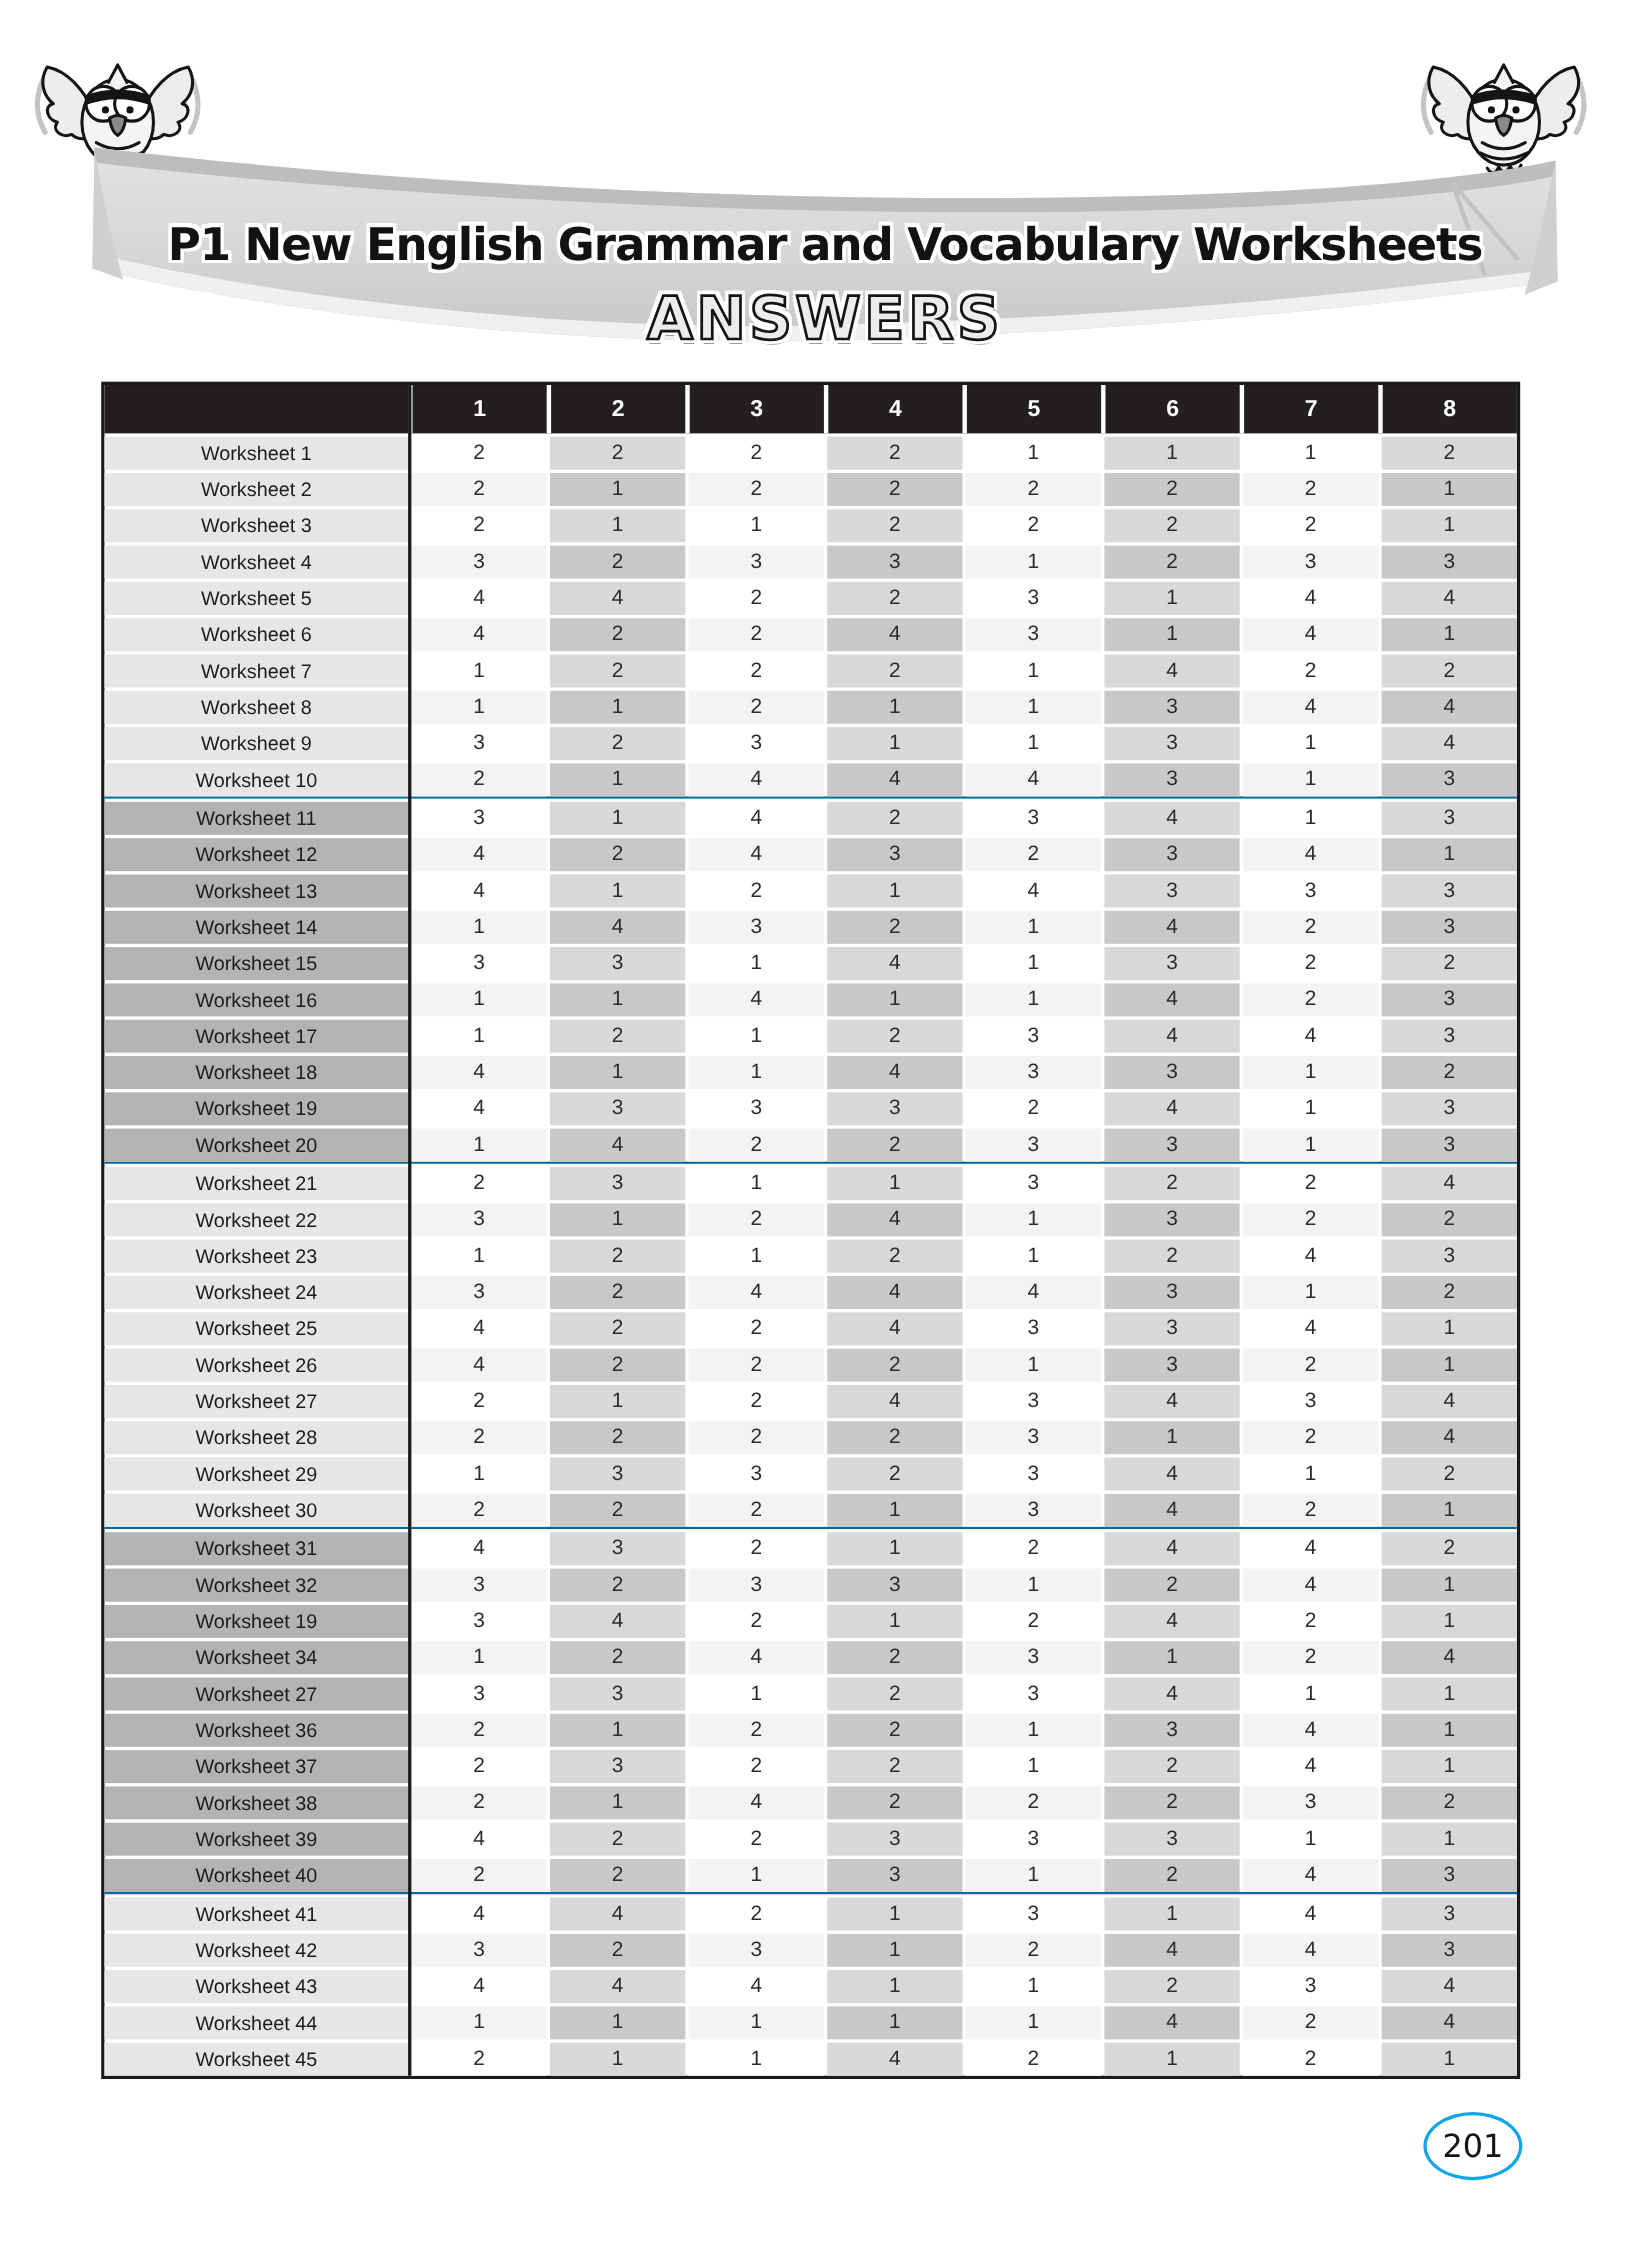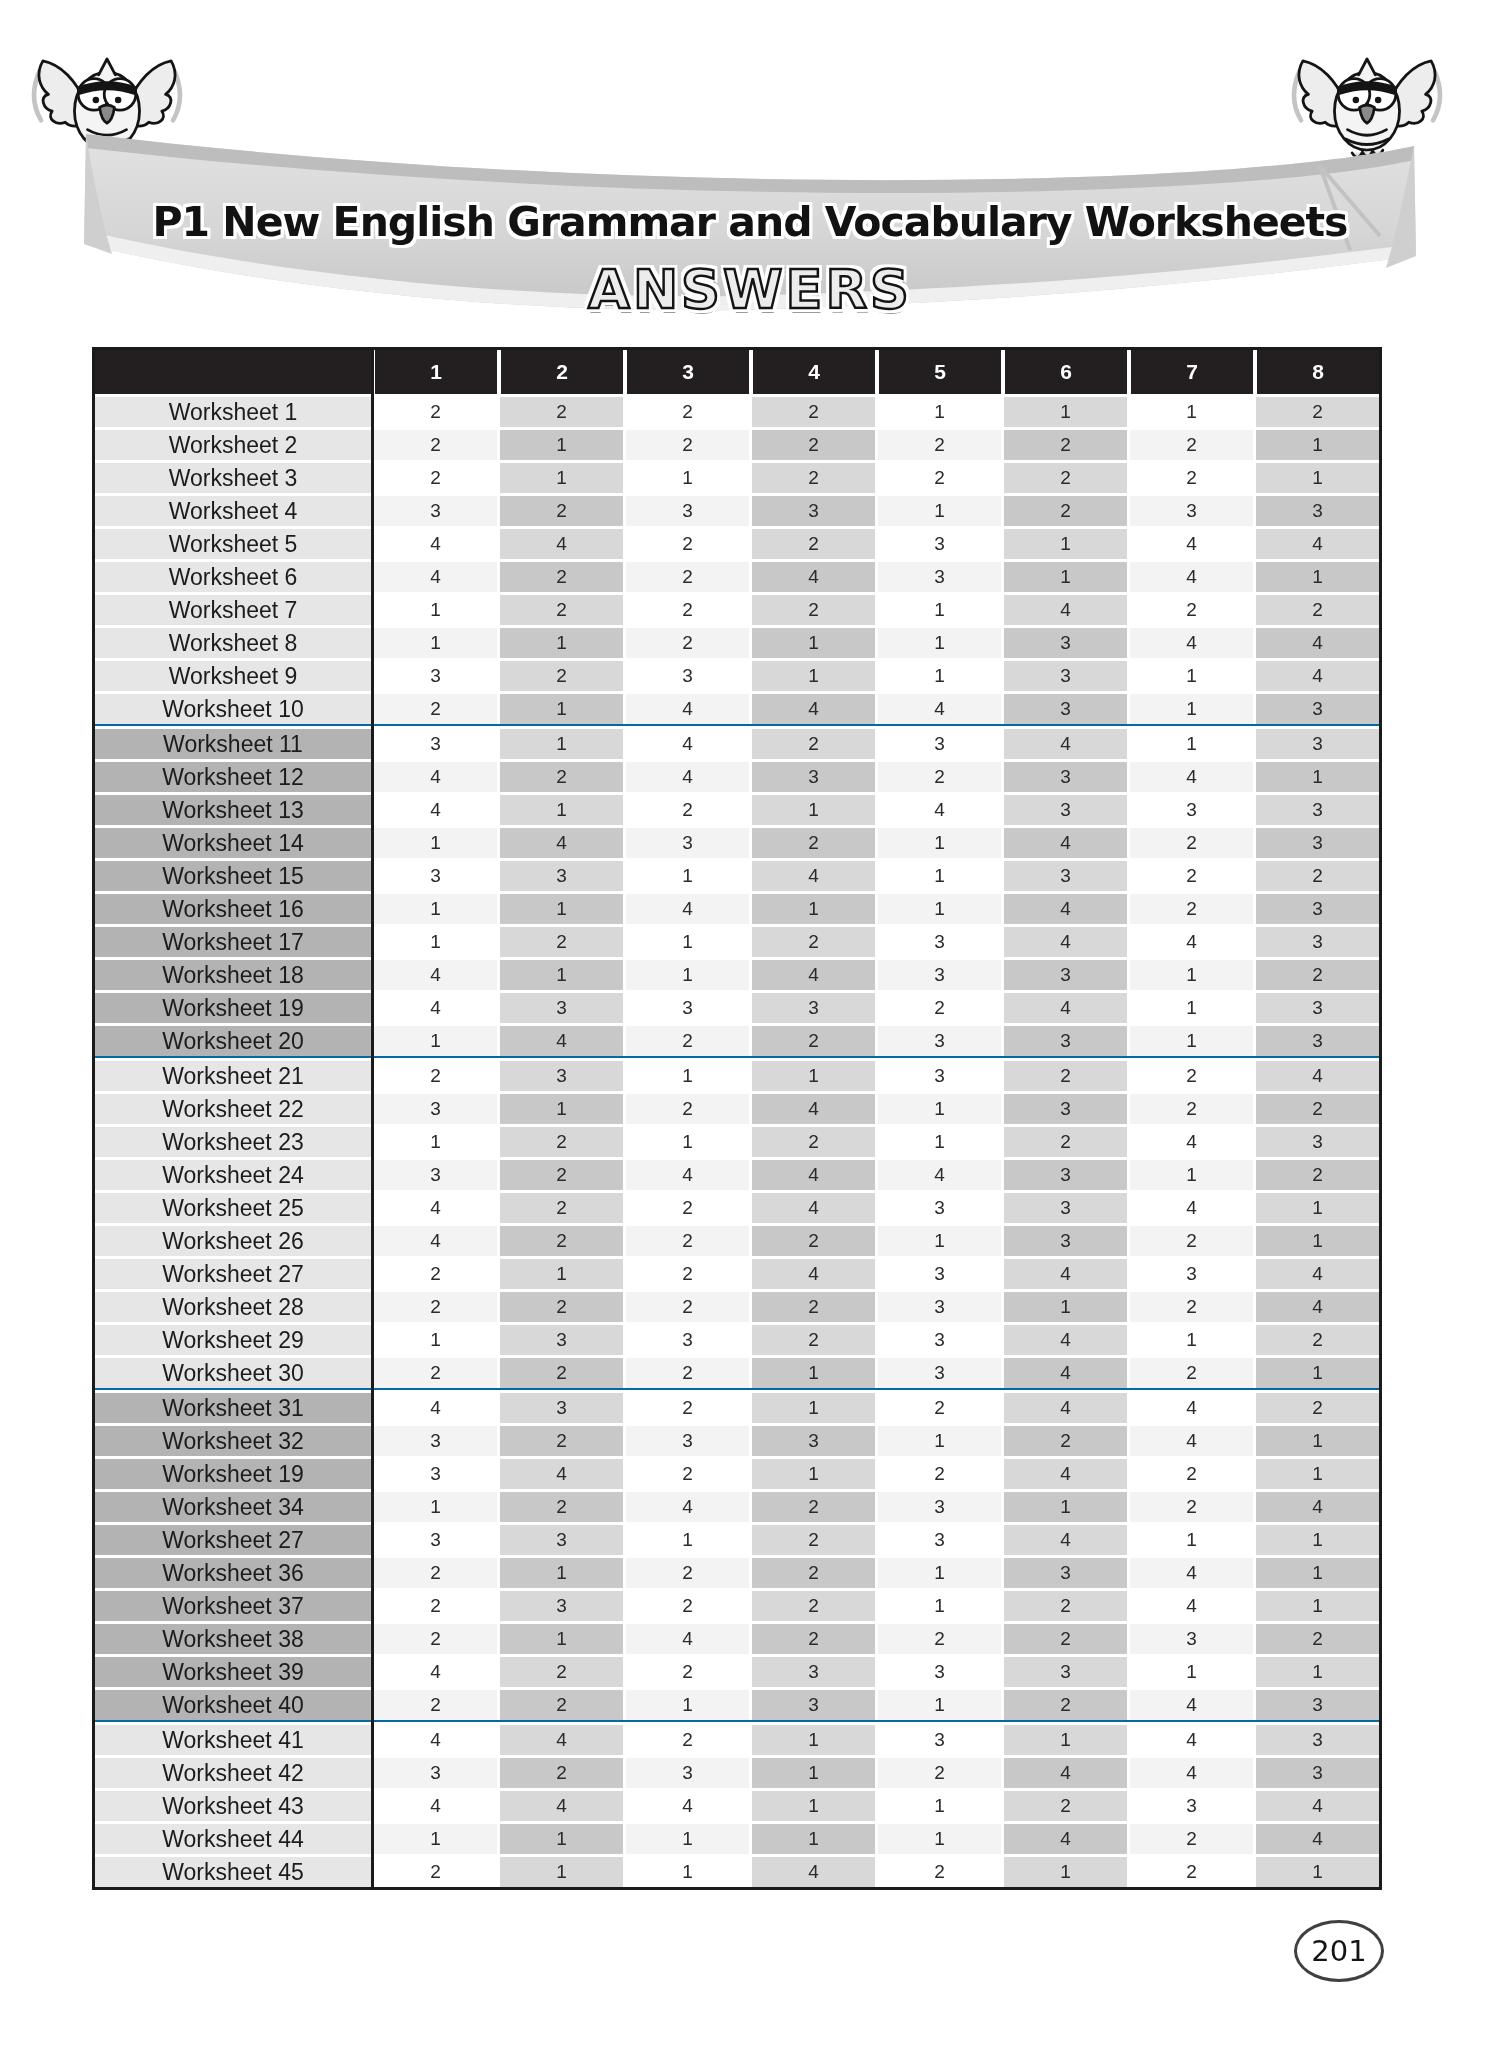--- a/index.html
+++ b/index.html
@@ -36,34 +36,34 @@
   .thead{display:flex;height:44px;background:#231f20;align-items:stretch;}
   .corner{width:276px;flex:none;}
   .hcell{
     flex:1;display:flex;align-items:center;justify-content:center;
     color:#ffffff;font-weight:bold;font-size:21px;border-left:4px solid #ffffff;
   }
   .trow{display:flex;height:30px;margin-top:3px;}
   .trow.group-end{border-bottom:2px solid #0369a1;}
   .lcell{
     width:276px;flex:none;display:flex;align-items:center;justify-content:center;
-    font-size:23px;color:#1c1c1c;background:#e6e6e6;
+    font-size:18px;color:#1c1c1c;background:#e6e6e6;
   }
   .lcell.dark{background:#b3b3b3;}
   .dcell{
     flex:1;margin-left:3px;display:flex;align-items:center;justify-content:center;
     font-size:19px;color:#2b2b2b;background:#ffffff;
   }
   .trow.alt .dcell{background:#f3f3f3;}
   .dcell.even{background:#d8d8d8;}
   .trow.alt .dcell.even{background:#c8c8c8;}
   
   .page-num{
     position:absolute;left:1294px;top:1920px;width:90px;height:62px;
-    border:3px solid #404040;border-radius:50%;background:#fff;
+    border:3px solid #0ea5e9;border-radius:50%;background:#fff;
     display:flex;align-items:center;justify-content:center;
     font-family:"DejaVu Sans", sans-serif;font-size:29px;color:#141414;box-sizing:border-box;
   }
 </style>
 </head>
 <body>
 
 <svg class="owl owl-left" viewBox="0 0 170 190" aria-hidden="true">
   <g stroke="#141414" stroke-width="3" fill="#ededed" stroke-linejoin="round" stroke-linecap="round">
     <path d="M12,38 Q0,66 14,90" fill="none" stroke="#c4c4c4" stroke-width="5"></path>

